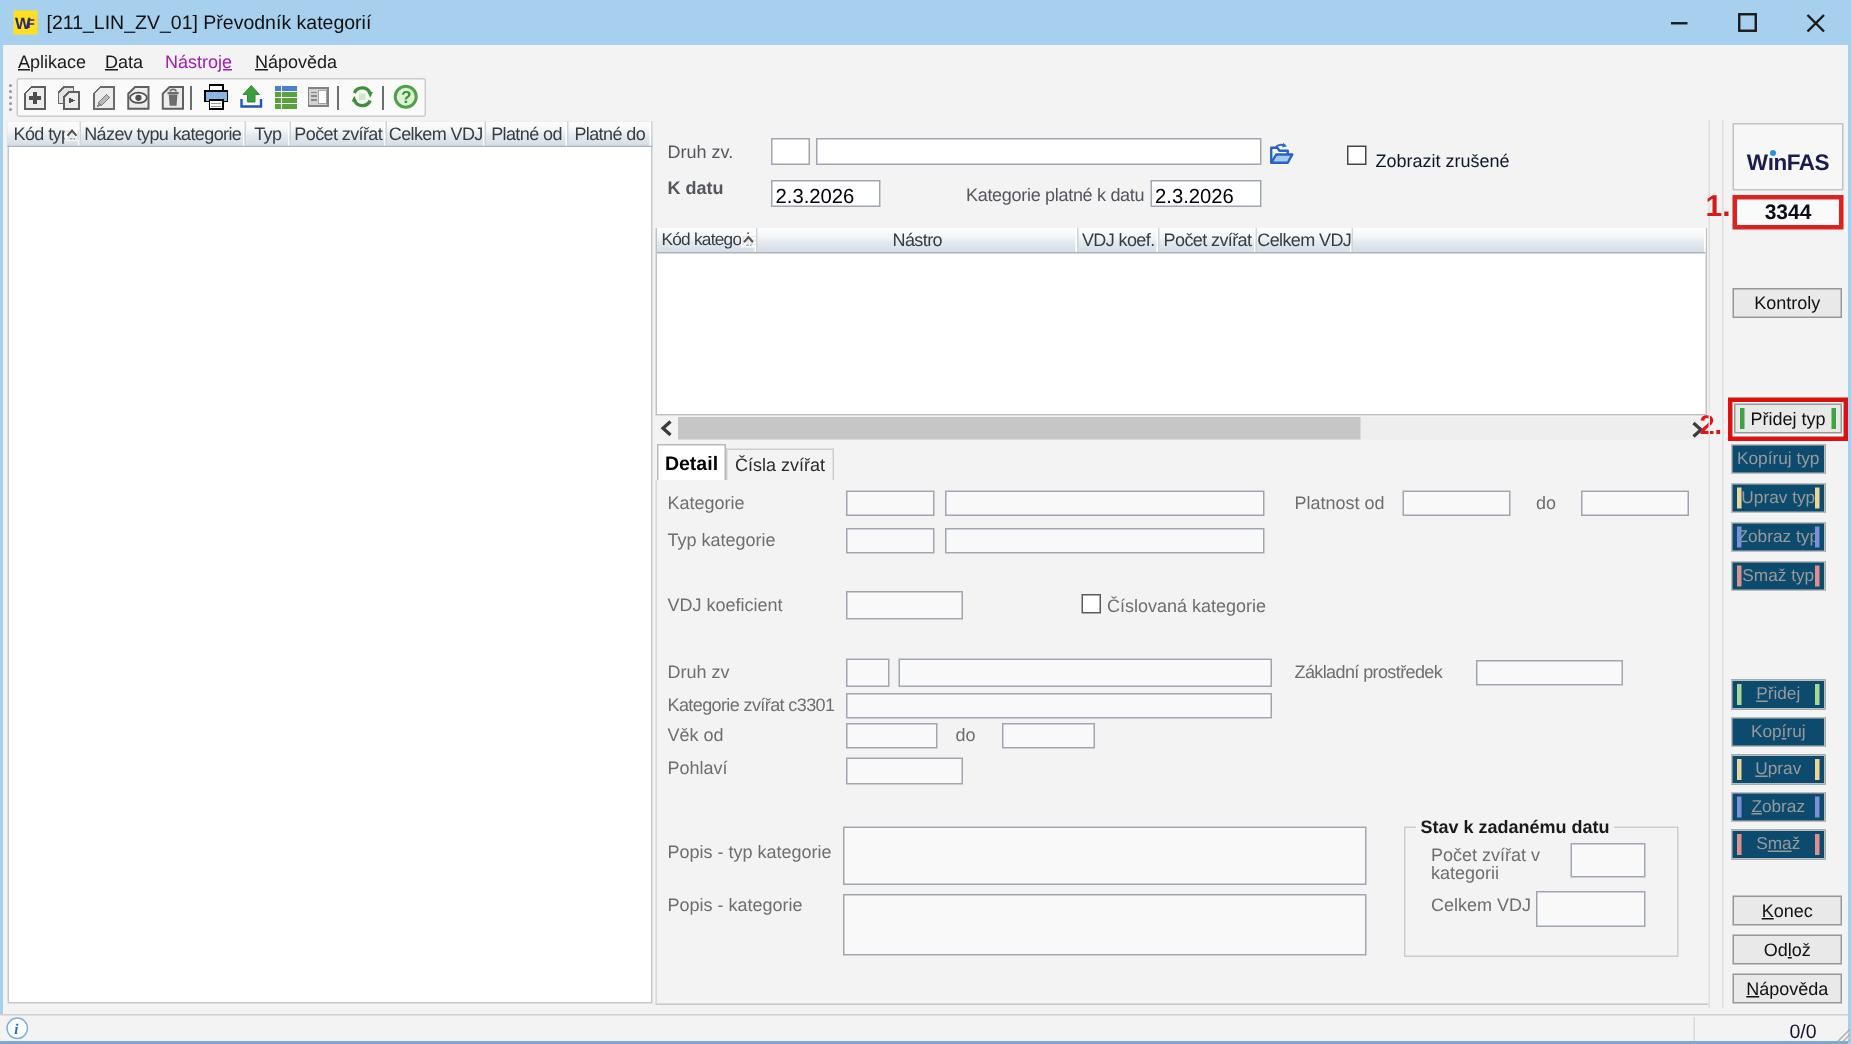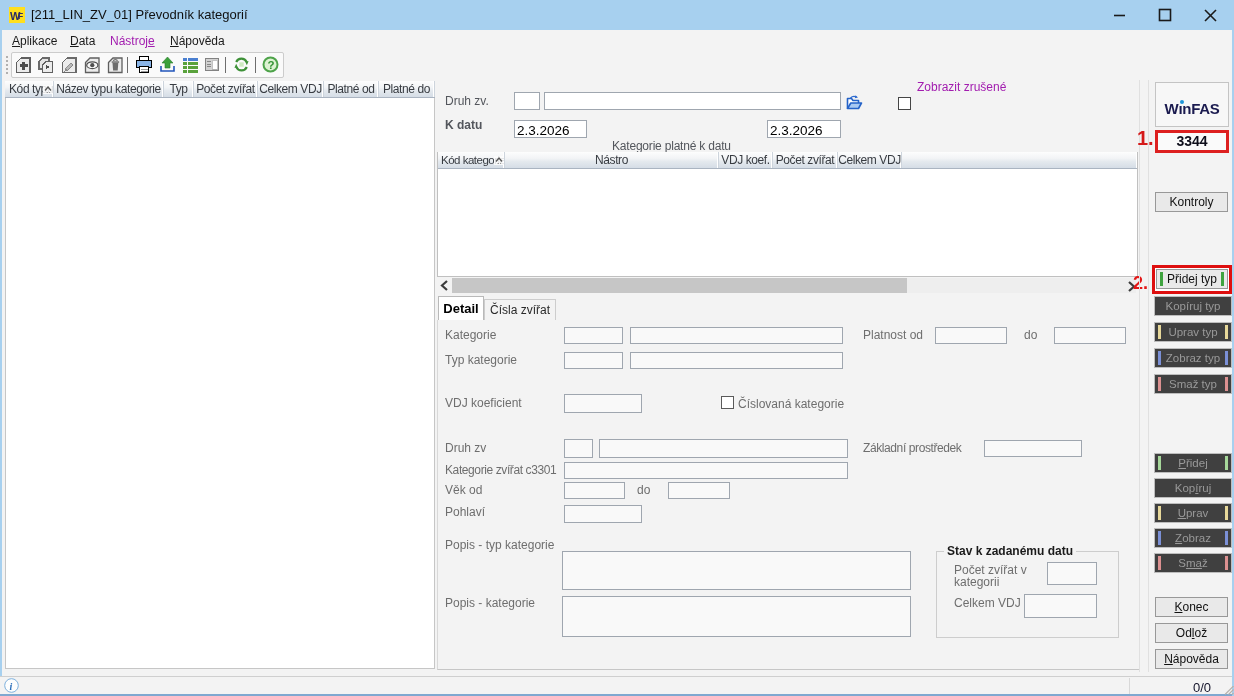--- a/index.html
+++ b/index.html
@@ -4,21 +4,21 @@
 <style>
 * { margin:0; padding:0; box-sizing:border-box; }
 html,body { width:1234px; height:696px; overflow:hidden; }
 body { font-family:"Liberation Sans", sans-serif; background:#f3f3f3; position:relative; }
 #win { position:absolute; left:0; top:0; width:1234px; height:696px; }
 .abs { position:absolute; }
 .lbl { position:absolute; font-size:12px; color:#53565c; white-space:nowrap; }
 .lbl2 { position:absolute; font-size:12px; color:#6e6e6e; white-space:nowrap; }
 .fld { position:absolute; background:#f9f9f9; border:1px solid #9fa6af; }
 .btn { position:absolute; left:1155px; width:73px; height:20px; background:#e9e9e9; border:1px solid #989898; font-size:12px; color:#111; text-align:center; line-height:18px; }
-.btnd { position:absolute; left:1154px; width:78px; height:20px; background:#404040; border:1px solid #bdbdbd; font-size:11.5px; color:#999999; text-align:center; line-height:18px; }
+.btnd { position:absolute; left:1154px; width:63px; height:20px; background:#0c4a6e; border:1px solid #bdbdbd; font-size:11.5px; color:#999999; text-align:center; line-height:18px; }
 .bar { position:absolute; top:2px; width:3px; height:14px; }
 .chk { position:absolute; width:13px; height:13px; background:#fff; border:1px solid #454545; }
 .hdrrow { position:absolute; background:linear-gradient(#fdfdfd,#f2f4f6 40%,#e4e9ee 60%,#d5dde6); border-bottom:1px solid #aab4c1; }
 .hcell { position:absolute; top:0; height:100%; font-size:12px; letter-spacing:-0.4px; color:#383c42; text-align:center; border-right:1px solid #cdd4dc; box-shadow:inset -1px 0 0 #ffffff; line-height:16px; white-space:nowrap; overflow:hidden; }
 </style>
 </head>
 <body>
 <div id="win">
 
   <div class="abs" style="left:0;top:0;width:1234px;height:30px;background:#a7d0ef;"></div>
@@ -155,24 +155,24 @@
   <div class="lbl" style="left:445px;top:94px;">Druh zv.</div>
   <div class="fld" style="left:514px;top:92px;width:26px;height:18px;background:#fff;"></div>
   <div class="fld" style="left:544px;top:92px;width:297px;height:18px;background:#fff;"></div>
   <svg class="abs" style="left:846px;top:92px;" width="19" height="19">
     <path d="M4.5 6 Q7 3.5 10.5 5" fill="none" stroke="#2e6bd0" stroke-width="1.3"></path>
     <path d="M9.5 3.2 L12 5.5 L8.8 6.3 Z" fill="#2e6bd0"></path>
     <path d="M1.5 16.5 L1.5 6.5 L5.5 6.5 L7 8.5 L12.5 8.5 L12.5 11" fill="#ffffff" stroke="#2563c8" stroke-width="1.6" stroke-linejoin="round"></path>
     <path d="M1.5 16.5 L4.8 11 L15.5 11 L12.5 16.5 Z" fill="#a9c9f2" stroke="#2563c8" stroke-width="1.6" stroke-linejoin="round"></path>
   </svg>
   <div class="chk" style="left:898px;top:97px;"></div>
-  <div class="lbl" style="left:917px;top:80px;color:#a21caf;">Zobrazit zrušené</div>
+  <div class="lbl" style="left:917px;top:100px;color:#0f172a;">Zobrazit zrušené</div>
   <div class="lbl" style="left:445px;top:118px;font-weight:bold;">K datu</div>
   <div class="fld" style="left:514px;top:120px;width:73px;height:18px;background:#fff;font-size:13.5px;color:#000;padding:2px 0 0 2px;">2.3.2026</div>
-  <div class="lbl" style="left:612px;top:123px;letter-spacing:-0.2px;margin-top:16px;">Kategorie platné k datu</div>
+  <div class="lbl" style="left:644px;top:123px;letter-spacing:-0.2px;">Kategorie platné k datu</div>
   <div class="fld" style="left:767px;top:120px;width:74px;height:18px;background:#fff;font-size:13.5px;color:#000;padding:2px 0 0 2px;">2.3.2026</div>
 
   <div class="abs" style="left:437px;top:152px;width:701px;height:125px;background:#ffffff;border:1px solid #c0c0c0;"></div>
   <div class="hdrrow" style="left:438px;top:152px;width:699px;height:17px;">
     <div class="hcell" style="left:0;width:67px;text-align:left;padding-left:3px;font-size:11.5px;letter-spacing:-0.5px;">Kód kategorie</div>
     <div class="hcell" style="left:67px;width:214px;">Nástro</div>
     <div class="hcell" style="left:281px;width:54px;">VDJ koef.</div>
     <div class="hcell" style="left:335px;width:65px;">Počet zvířat</div>
     <div class="hcell" style="left:400px;width:64px;">Celkem VDJ</div>
     <div class="hcell" style="left:464px;width:235px;border-right:none;"></div>
@@ -226,21 +226,21 @@
   <div class="fld" style="left:564px;top:462px;width:284px;height:17px;"></div>
 
   <div class="lbl2" style="left:445px;top:483px;">Věk od</div>
   <div class="fld" style="left:564px;top:482px;width:61px;height:17px;"></div>
   <div class="lbl2" style="left:637px;top:483px;">do</div>
   <div class="fld" style="left:668px;top:482px;width:62px;height:17px;"></div>
 
   <div class="lbl2" style="left:445px;top:505px;">Pohlaví</div>
   <div class="fld" style="left:564px;top:505px;width:78px;height:18px;"></div>
 
-  <div class="lbl2" style="left:445px;top:538px;">Popis - typ kategorie</div>
+  <div class="lbl2" style="left:445px;top:561px;">Popis - typ kategorie</div>
   <div class="fld" style="left:562px;top:551px;width:349px;height:39px;"></div>
   <div class="lbl2" style="left:445px;top:596px;">Popis - kategorie</div>
   <div class="fld" style="left:562px;top:596px;width:349px;height:41px;"></div>
 
   <div class="abs" style="left:936px;top:551px;width:183px;height:87px;border:1px solid #cdcdcd;"></div>
   <div class="abs" style="left:944px;top:544px;background:#f3f3f3;padding:0 3px;font-size:12px;font-weight:bold;color:#1a1a1a;">Stav k zadanému datu</div>
   <div class="lbl2" style="left:954px;top:563px;">Počet zvířat v</div>
   <div class="lbl2" style="left:954px;top:575px;">kategorii</div>
   <div class="fld" style="left:1047px;top:562px;width:50px;height:23px;"></div>
   <div class="lbl2" style="left:954px;top:596px;">Celkem VDJ</div>

